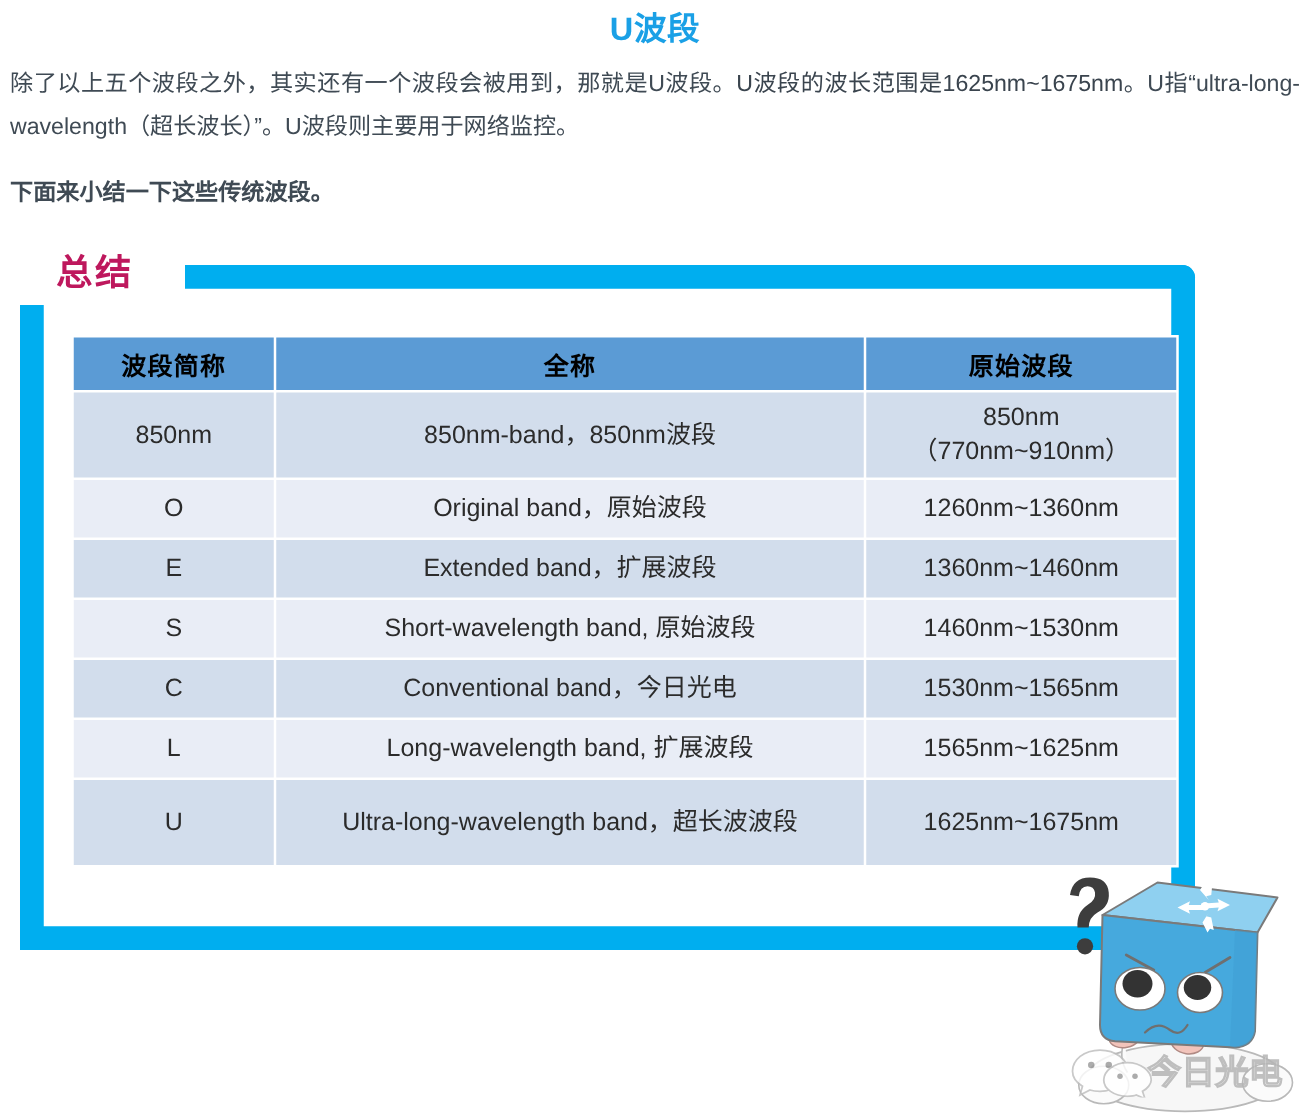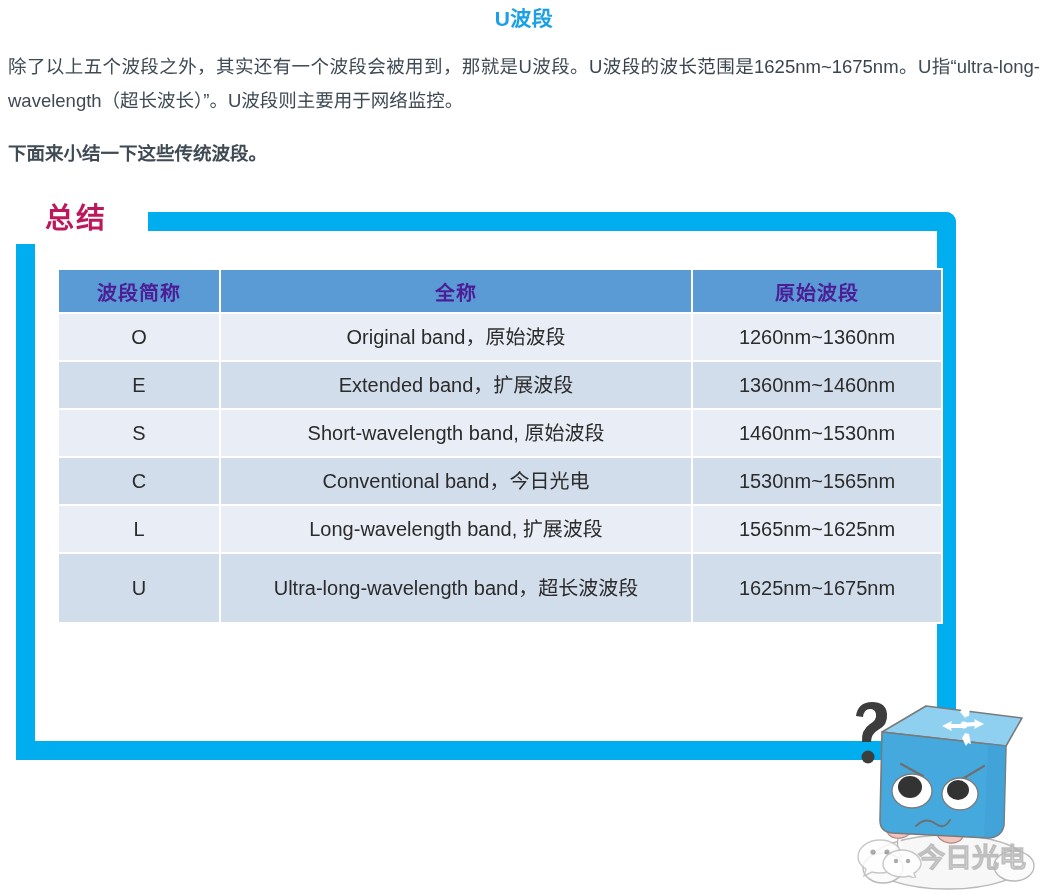--- a/index.html
+++ b/index.html
@@ -17,21 +17,21 @@
     -webkit-font-smoothing: antialiased;
   }
 
   
   .article-title {
     position: absolute;
     left: 0;
     top: 2px;
     width: 1048px;
     text-align: center;
-    font-size: 21px;
+    font-size: 26px;
     font-weight: bold;
     color: #1aa0e6;
     letter-spacing: .5px;
   }
 
   
   .para {
     position: absolute;
     left: 8px;
     width: 1032px;
@@ -111,21 +111,21 @@
   .band-table th,
   .band-table td {
     padding: 0;
     margin: 0;
     text-align: center;
     vertical-align: middle;
     font-weight: normal;
   }
   .band-table thead th {
     background: #5b9bd5;
-    color: #4c1d95;
+    color: #000000;
     font-size: 20px;
     font-weight: bold;
     height: 42px;
     letter-spacing: 1px;
   }
   .band-table tbody td {
     font-size: 20px;
     color: #2b2b2b;
     height: 46px;
     line-height: 27px;
@@ -183,20 +183,28 @@
       <col class="col-range">
   </colgroup>
   <thead>
     <tr>
       <th>波段简称</th>
       <th>全称</th>
       <th>原始波段</th>
     </tr>
   </thead>
   <tbody>
+      <tr class="row-dark tall">
+        <td>850nm</td>
+        <td>850nm-band，850nm波段</td>
+        <td>
+          <div>850nm</div>
+          <div>（770nm~910nm）</div>
+        </td>
+      </tr>
       <tr class="row-light">
         <td>O</td>
         <td>Original band，原始波段</td>
         <td>1260nm~1360nm</td>
       </tr>
       <tr class="row-dark">
         <td>E</td>
         <td>Extended band，扩展波段</td>
         <td>1360nm~1460nm</td>
       </tr>

